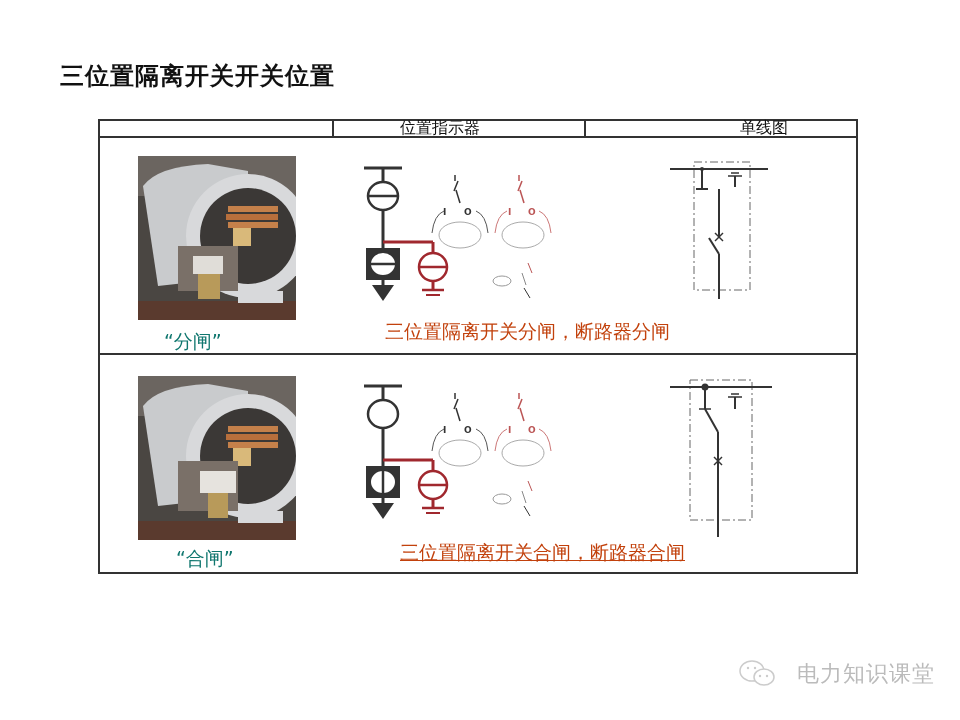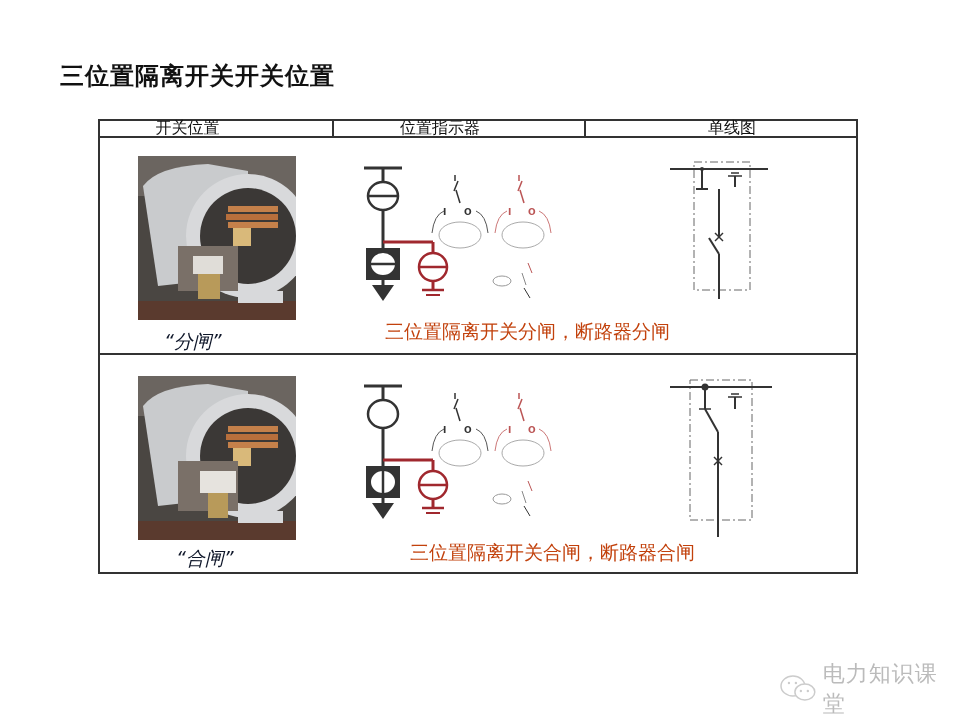--- a/index.html
+++ b/index.html
@@ -4,44 +4,43 @@
 <style>
   html, body { margin:0; padding:0; }
   body { width:960px; height:720px; background:#ffffff; position:relative; overflow:hidden;
          font-family:"DejaVu Sans","Liberation Sans",sans-serif; color:#111; }
   .title { position:absolute; left:60px; top:60px; font-size:24px; font-weight:bold; letter-spacing:1px; color:#111; }
   .table { position:absolute; left:98px; top:119px; width:760px; height:455px; }
   .hline { position:absolute; left:0; right:0; height:2px; background:#333; }
   .vline { position:absolute; width:2px; background:#333; }
   .th { position:absolute; top:0; height:17px; font-size:16px; line-height:17px; text-align:center; overflow:hidden; color:#111; }
   .photo { position:absolute; width:158px; height:164px; overflow:hidden; background:#5a5550; }
-  .caption { position:absolute; font-size:19px; color:#0f172a;font-style:italic; }
+  .caption { position:absolute; font-size:19px; color:#0f766e; }
   .desc { position:absolute; font-size:19px; color:#c2410c; white-space:nowrap; }
-  .watermark { position:absolute; left:779px; top:659px; display:flex; align-items:center; gap:4px; }
+  .watermark { position:absolute; left:738px; top:659px; display:flex; align-items:center; gap:19px; }
   .watermark span { font-size:22px; color:#bbb; letter-spacing:1px; }
 </style>
 </head>
 <body>
 
 <div class="title">三位置隔离开关开关位置</div>
 
 <div class="table">
 
   <div class="hline" style="top:0;"></div>
   <div class="hline" style="top:17px;"></div>
   <div class="hline" style="top:234px;"></div>
   <div class="hline" style="top:453px;"></div>
   <div class="vline" style="left:0; top:0; height:455px;"></div>
   <div class="vline" style="left:758px; top:0; height:455px;"></div>
   <div class="vline" style="left:234px; top:0; height:18px;"></div>
   <div class="vline" style="left:486px; top:0; height:18px;"></div>
 
-  <div class="th" style="left:2px; width:175px;">开关位置</div>
   <div class="th" style="left:236px; width:212px;">位置指示器</div>
-  <div class="th" style="left:476px; width:316px;">单线图</div>
+  <div class="th" style="left:508px; width:316px;">单线图</div>
 
   <div class="photo" style="left:40px; top:37px;">
     <svg width="158" height="164" viewBox="0 0 158 164">
       <rect width="158" height="164" fill="#4a4642"></rect>
       <rect x="0" y="0" width="158" height="40" fill="#6b6560"></rect>
       <path d="M5 30 Q20 10 70 8 L110 15 L110 120 L20 130 Z" fill="#c9cbcd"></path>
       <circle cx="110" cy="80" r="62" fill="#d8d9db"></circle>
       <circle cx="110" cy="80" r="48" fill="#3b3836"></circle>
       <rect x="90" y="50" width="50" height="6" fill="#c4804a"></rect>
       <rect x="88" y="58" width="52" height="6" fill="#b86f3c"></rect>
@@ -190,21 +189,21 @@
       <line x1="58" y1="20" x2="72" y2="20" stroke="#333" stroke-width="1.5"></line>
       <line x1="61" y1="17" x2="69" y2="17" stroke="#333" stroke-width="1.5"></line>
       <line x1="65" y1="20" x2="65" y2="32" stroke="#333" stroke-width="2"></line>
       <line x1="35" y1="32" x2="48" y2="55" stroke="#333" stroke-width="2"></line>
       <line x1="48" y1="55" x2="48" y2="160" stroke="#333" stroke-width="2"></line>
       <line x1="44" y1="80" x2="52" y2="88" stroke="#333" stroke-width="1.5"></line>
       <line x1="52" y1="80" x2="44" y2="88" stroke="#333" stroke-width="1.5"></line>
     </svg>
   </div>
 
-  <div class="desc" style="left:312px; top:421px;">三位置隔离开关合闸，断路器合闸</div>
+  <div class="desc" style="left:302px; top:421px;text-decoration:underline;">三位置隔离开关合闸，断路器合闸</div>
 </div>
 
 <div class="watermark">
   <svg width="40" height="30" viewBox="0 0 40 30">
     <ellipse cx="14" cy="12" rx="12" ry="10" fill="none" stroke="#ccc" stroke-width="1.5"></ellipse>
     <ellipse cx="26" cy="18" rx="10" ry="8" fill="#fff" stroke="#ccc" stroke-width="1.5"></ellipse>
     <circle cx="22" cy="17" r="1.2" fill="#ccc"></circle>
     <circle cx="29" cy="17" r="1.2" fill="#ccc"></circle>
     <circle cx="10" cy="9" r="1.2" fill="#ccc"></circle>
     <circle cx="17" cy="9" r="1.2" fill="#ccc"></circle>

